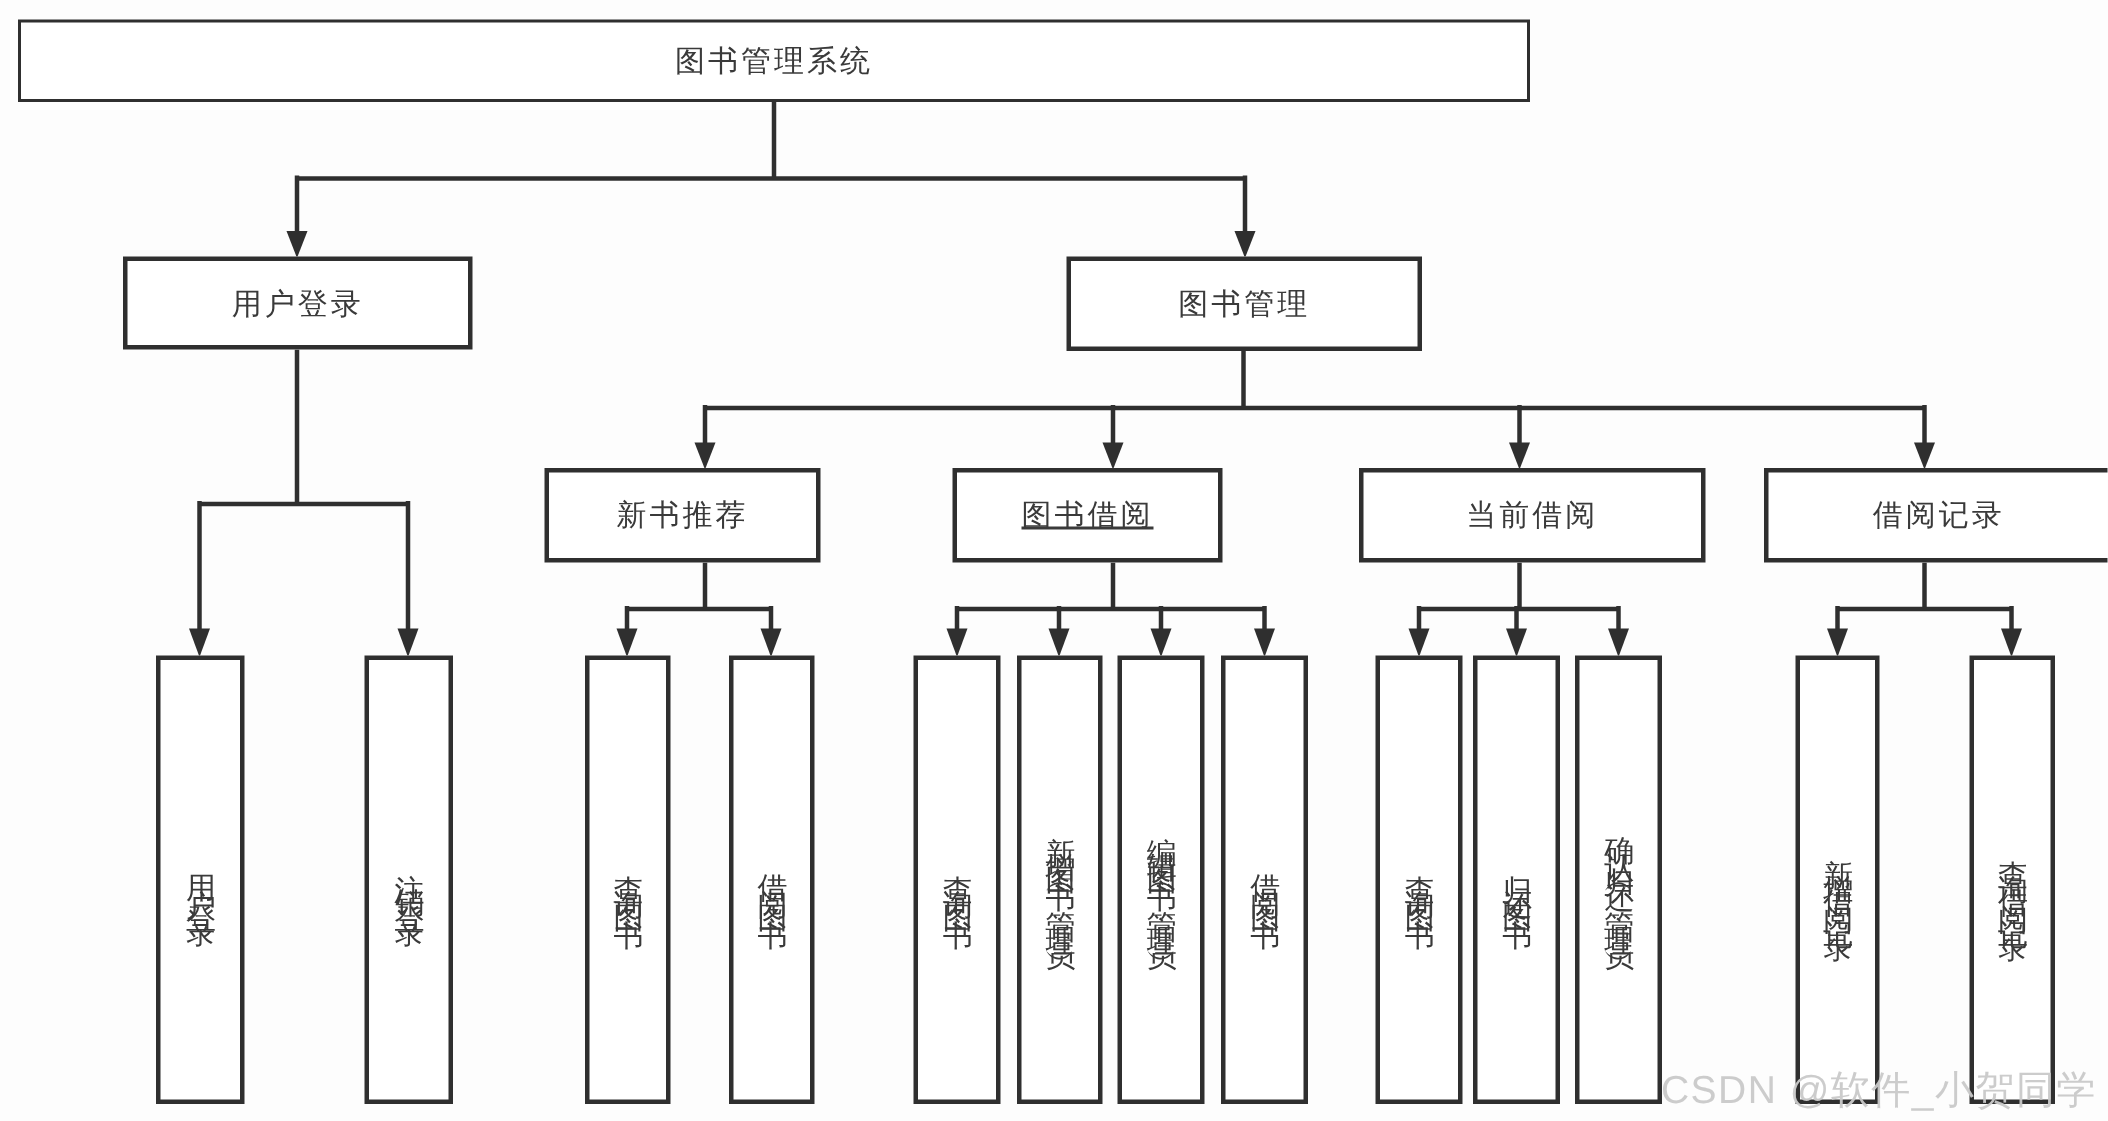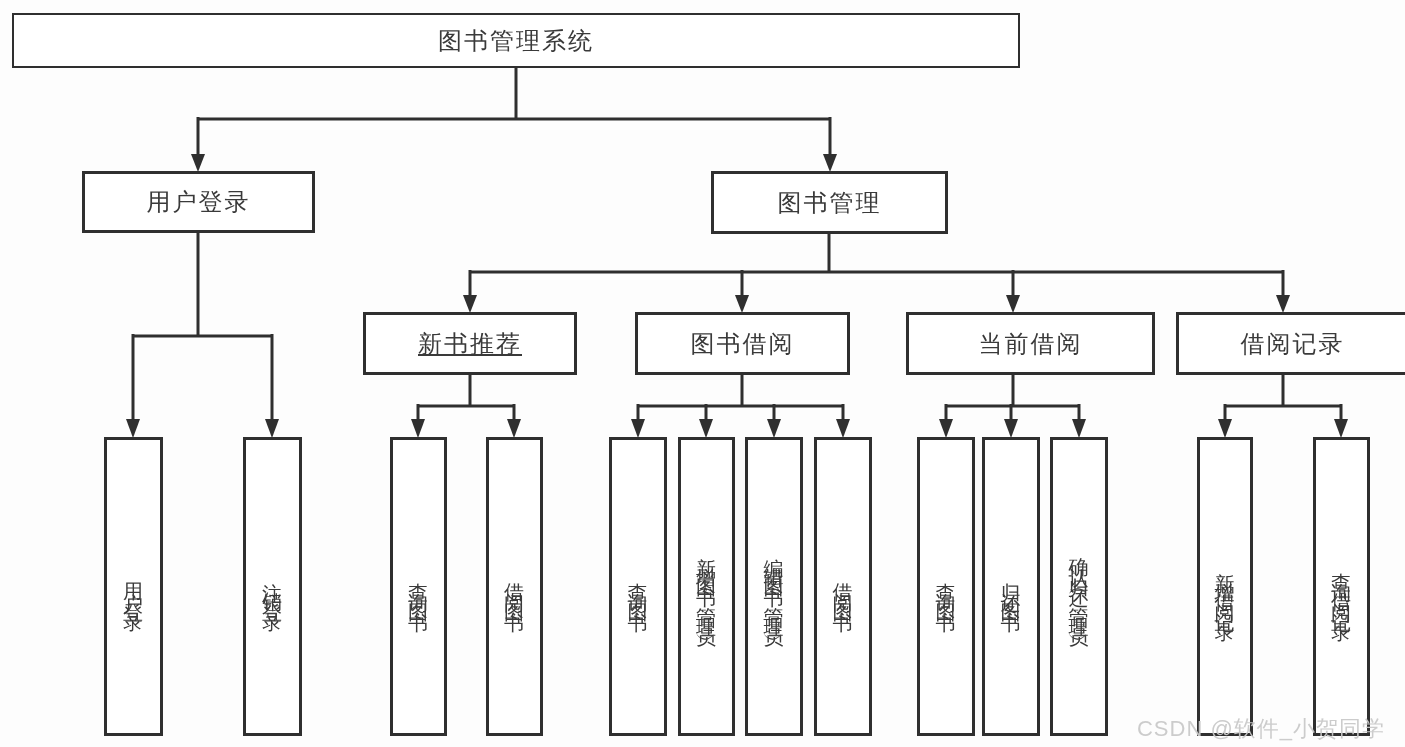--- a/index.html
+++ b/index.html
@@ -25,37 +25,37 @@
     position: absolute;
     background: #ffffff;
     border: 3px solid #2f2f2f;
     box-sizing: border-box;
     display: flex;
     align-items: center;
     justify-content: center;
     color: #3a3a3a;
   }
   .box .label {
-    font-size: 24px;
+    font-size: 20px;
     letter-spacing: 2px;
     white-space: nowrap;
   }
   .root-box { border-width: 2px; }
   .leaf .label {
     writing-mode: vertical-rl;
     text-orientation: mixed;
     font-size: 20px;
     letter-spacing: 10px;
     line-height: 1;
   }
   .watermark {
     position: absolute;
-    right: 20px;
+    right: 7px;
     bottom: 3px;
-    font-size: 22px;
+    font-size: 26px;
     color: rgba(201,201,201,0.95);
     letter-spacing: 1px;
     z-index: 10;
     white-space: nowrap;
     margin-top: 33px;
   }
 </style>
 </head>
 <body>
 
@@ -141,27 +141,27 @@
     <span class="label">图书管理系统</span>
   </div>
 
   <div class="box" style="left:82px; top:171px; width:233px; height:62px;">
     <span class="label">用户登录</span>
   </div>
   <div class="box" style="left:711px; top:171px; width:237px; height:63px;align-items:center;">
     <span class="label">图书管理</span>
   </div>
 
-  <div class="box" style="left:363px; top:312px; width:214px; height:63px;text-decoration:underline;">
+  <div class="box" style="left:363px; top:312px; width:184px; height:63px;">
     <span class="label">新书推荐</span>
   </div>
-  <div class="box" style="left:635px; top:312px; width:215px; height:63px;">
+  <div class="box" style="left:635px; top:312px; width:180px; height:63px;text-decoration:underline;">
     <span class="label">图书借阅</span>
   </div>
-  <div class="box" style="left:906px; top:312px; width:249px; height:63px;">
+  <div class="box" style="left:906px; top:312px; width:231px; height:63px;">
     <span class="label">当前借阅</span>
   </div>
   <div class="box" style="left:1176px; top:312px; width:233px; height:63px;">
     <span class="label">借阅记录</span>
   </div>
 
   <div class="box leaf" style="left:104px; top:437px; width:59px; height:299px;">
     <span class="label">用户登录</span>
   </div>
   <div class="box leaf" style="left:243px; top:437px; width:59px; height:299px;">

